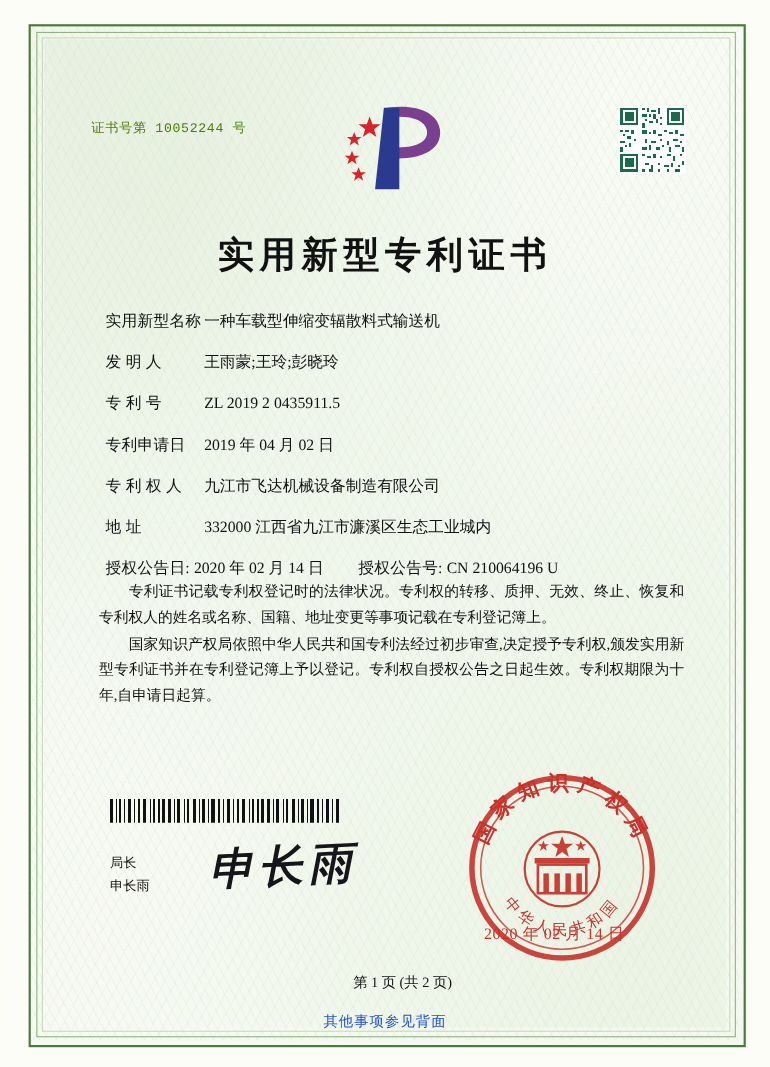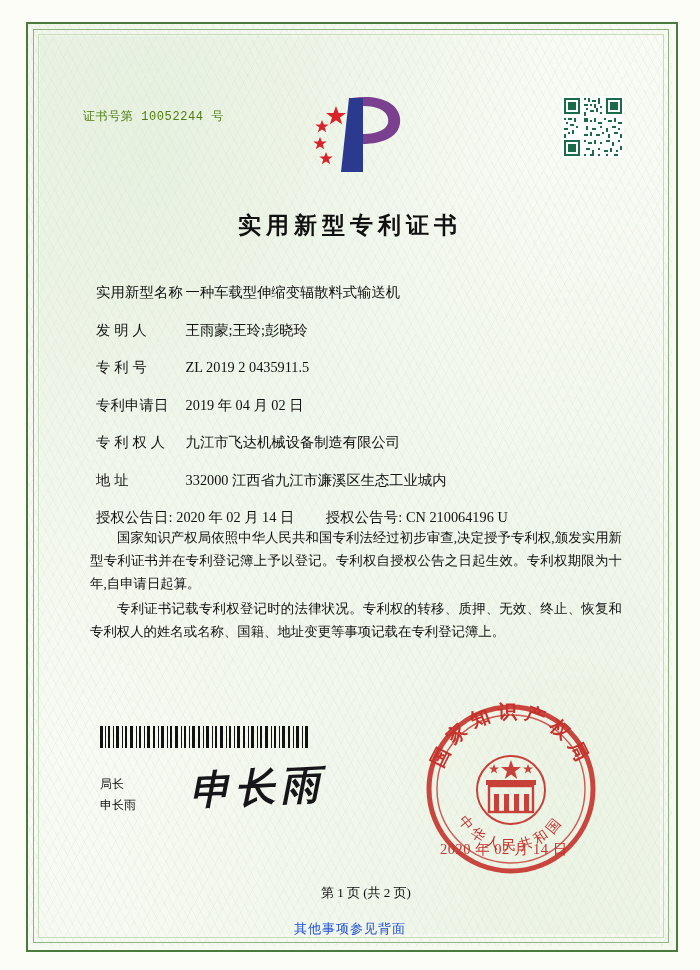--- a/index.html
+++ b/index.html
@@ -106,21 +106,21 @@
     width: 62px;
     height: 62px;
   }
 
   .title {
     position: absolute;
     top: 176px;
     left: 0;
     width: 624px;
     text-align: center;
-    font-size: 23px;
+    font-size: 33px;
     font-weight: bold;
     letter-spacing: 5px;
     font-family: "DejaVu Serif", serif;
     color: #111;
   }
 
   .fields {
     position: absolute;
     left: 58px;
     top: 248px;
@@ -381,22 +381,22 @@
       <div class="field-row">
         <span class="inline-label">授权公告日:</span>
         <span class="f-value">2020 年 02 月 14 日</span>
         <span class="inline-label inline-second">授权公告号:</span>
         <span class="f-value">CN 210064196 U</span>
       </div>
 
     </div>
 
     <div class="paragraphs">
+      <p>专利证书记载专利权登记时的法律状况。专利权的转移、质押、无效、终止、恢复和专利权人的姓名或名称、国籍、地址变更等事项记载在专利登记簿上。</p>
       <p>国家知识产权局依照中华人民共和国专利法经过初步审查,决定授予专利权,颁发实用新型专利证书并在专利登记簿上予以登记。专利权自授权公告之日起生效。专利权期限为十年,自申请日起算。</p>
-      <p>专利证书记载专利权登记时的法律状况。专利权的转移、质押、无效、终止、恢复和专利权人的姓名或名称、国籍、地址变更等事项记载在专利登记簿上。</p>
     </div>
 
     <div class="barcode">
       <svg width="212" height="22" viewBox="0 0 212 22" shape-rendering="crispEdges">
         <g fill="#111111">
           <rect x="0" y="0" width="3" height="22"></rect>
             <rect x="5" y="0" width="1" height="22"></rect>
           <rect x="8" y="0" width="2" height="22"></rect>
             <rect x="13" y="0" width="1" height="22"></rect>
           <rect x="16" y="0" width="3" height="22"></rect>

